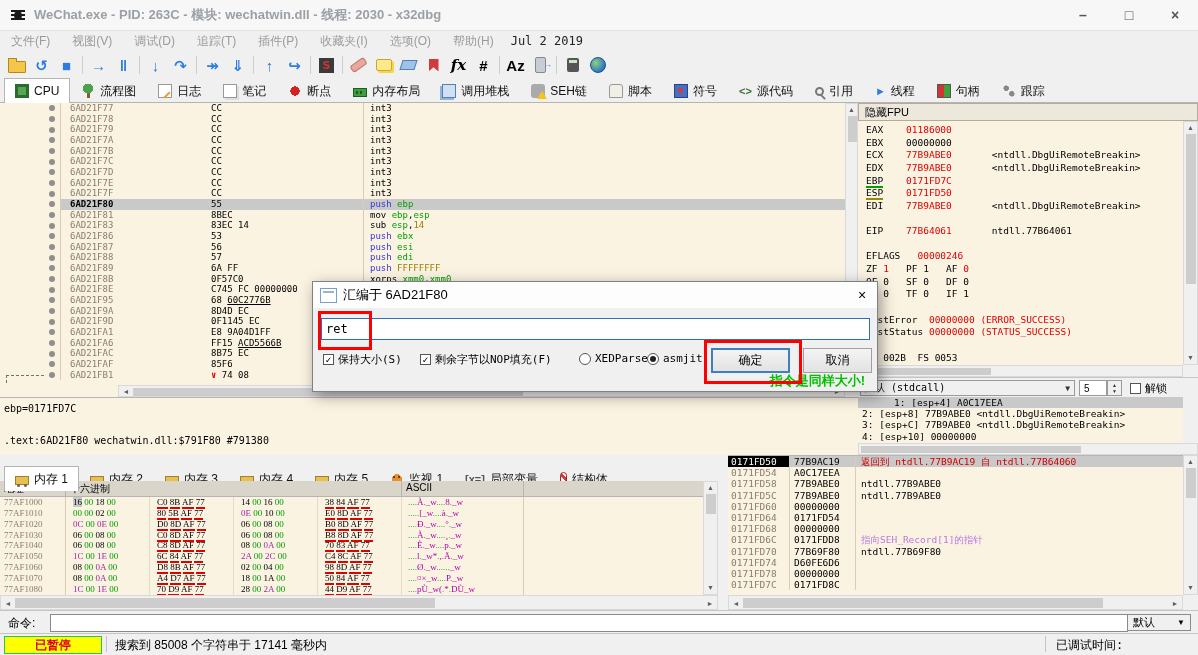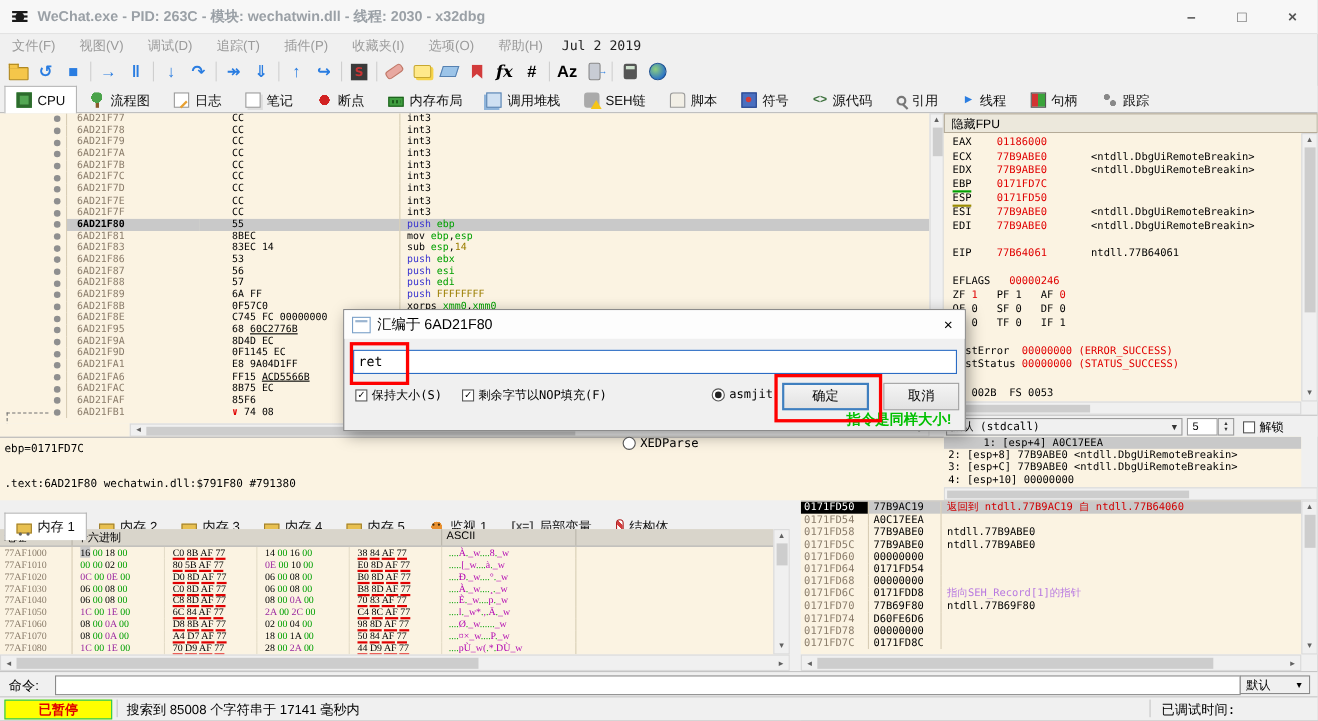--- a/index.html
+++ b/index.html
@@ -393,25 +393,25 @@
   <div id="hcorner"></div>
   <div id="disasm-hscroll" class="sb">
     <span class="sb-arrow h" style="left:1px;">◄</span>
     <div class="thumb" style="left:14px;top:2px;width:390px;height:8px;"></div>
     <span class="sb-arrow h" style="right:1px;">►</span>
   </div>
 
   <div id="reg-fpu">隐藏FPU</div>
   <div id="reg-body">
       <div class="rg-line"><span class="tk-k">EAX    </span><span class="tk-red">01186000</span></div>
+      <div class="rg-line"><span class="tk-k">EBX    </span><span class="tk-k">00000000</span></div>
       <div class="rg-line"><span class="tk-k">ECX    </span><span class="tk-red">77B9ABE0</span><span class="tk-k">       </span><span class="tk-k">&lt;ntdll.DbgUiRemoteBreakin&gt;</span></div>
       <div class="rg-line"><span class="tk-k">EDX    </span><span class="tk-red">77B9ABE0</span><span class="tk-k">       </span><span class="tk-k">&lt;ntdll.DbgUiRemoteBreakin&gt;</span></div>
       <div class="rg-line"><span class="tk-k ul-green">EBP</span><span class="tk-k">    </span><span class="tk-red">0171FD7C</span></div>
       <div class="rg-line"><span class="tk-k ul-olive">ESP</span><span class="tk-k">    </span><span class="tk-red">0171FD50</span></div>
-      <div class="rg-line"><span class="tk-k">ESI    </span><span class="tk-red">77B9ABE0</span><span class="tk-k">       </span><span class="tk-k">&lt;ntdll.DbgUiRemoteBreakin&gt;</span></div>
       <div class="rg-line"><span class="tk-k">EDI    </span><span class="tk-red">77B9ABE0</span><span class="tk-k">       </span><span class="tk-k">&lt;ntdll.DbgUiRemoteBreakin&gt;</span></div>
       <div class="rg-line"></div>
       <div class="rg-line"><span class="tk-k">EIP    </span><span class="tk-red">77B64061</span><span class="tk-k">       </span><span class="tk-k">ntdll.77B64061</span></div>
       <div class="rg-line"></div>
       <div class="rg-line"><span class="tk-k">EFLAGS   </span><span class="tk-red">00000246</span></div>
       <div class="rg-line"><span class="tk-k">ZF </span><span class="tk-red">1</span><span class="tk-k">   PF 1   AF </span><span class="tk-red">0</span></div>
       <div class="rg-line"><span class="tk-k">OF 0   SF 0   DF 0</span></div>
       <div class="rg-line"><span class="tk-k">CF 0   TF 0   IF 1</span></div>
       <div class="rg-line"></div>
       <div class="rg-line"><span class="tk-k">LastError  </span><span class="tk-red">00000000 (ERROR_SUCCESS)</span></div>
@@ -576,21 +576,21 @@
     <input id="dlg-input" value="ret" style="">
     <div class="dlg-row">
       <span class="dlg-cb" style="left:10px;">
         <span class="cbx">✓</span>
         <span>保持大小(S)</span>
       </span>
       <span class="dlg-cb" style="left:107px;">
         <span class="cbx">✓</span>
         <span>剩余字节以NOP填充(F)</span>
       </span>
-      <span class="dlg-cb" style="left:253px;margin-top:44px;">
+      <span class="dlg-cb" style="left:266px;">
         <span class="rbx"></span>
         <span>XEDParse</span>
       </span>
       <span class="dlg-cb" style="left:334px;">
         <span class="rbx">
             <span class="dotr"></span>
           </span>
         <span>asmjit</span>
       </span>
       <span id="btn-ok" class="dlg-btn">确定</span>

